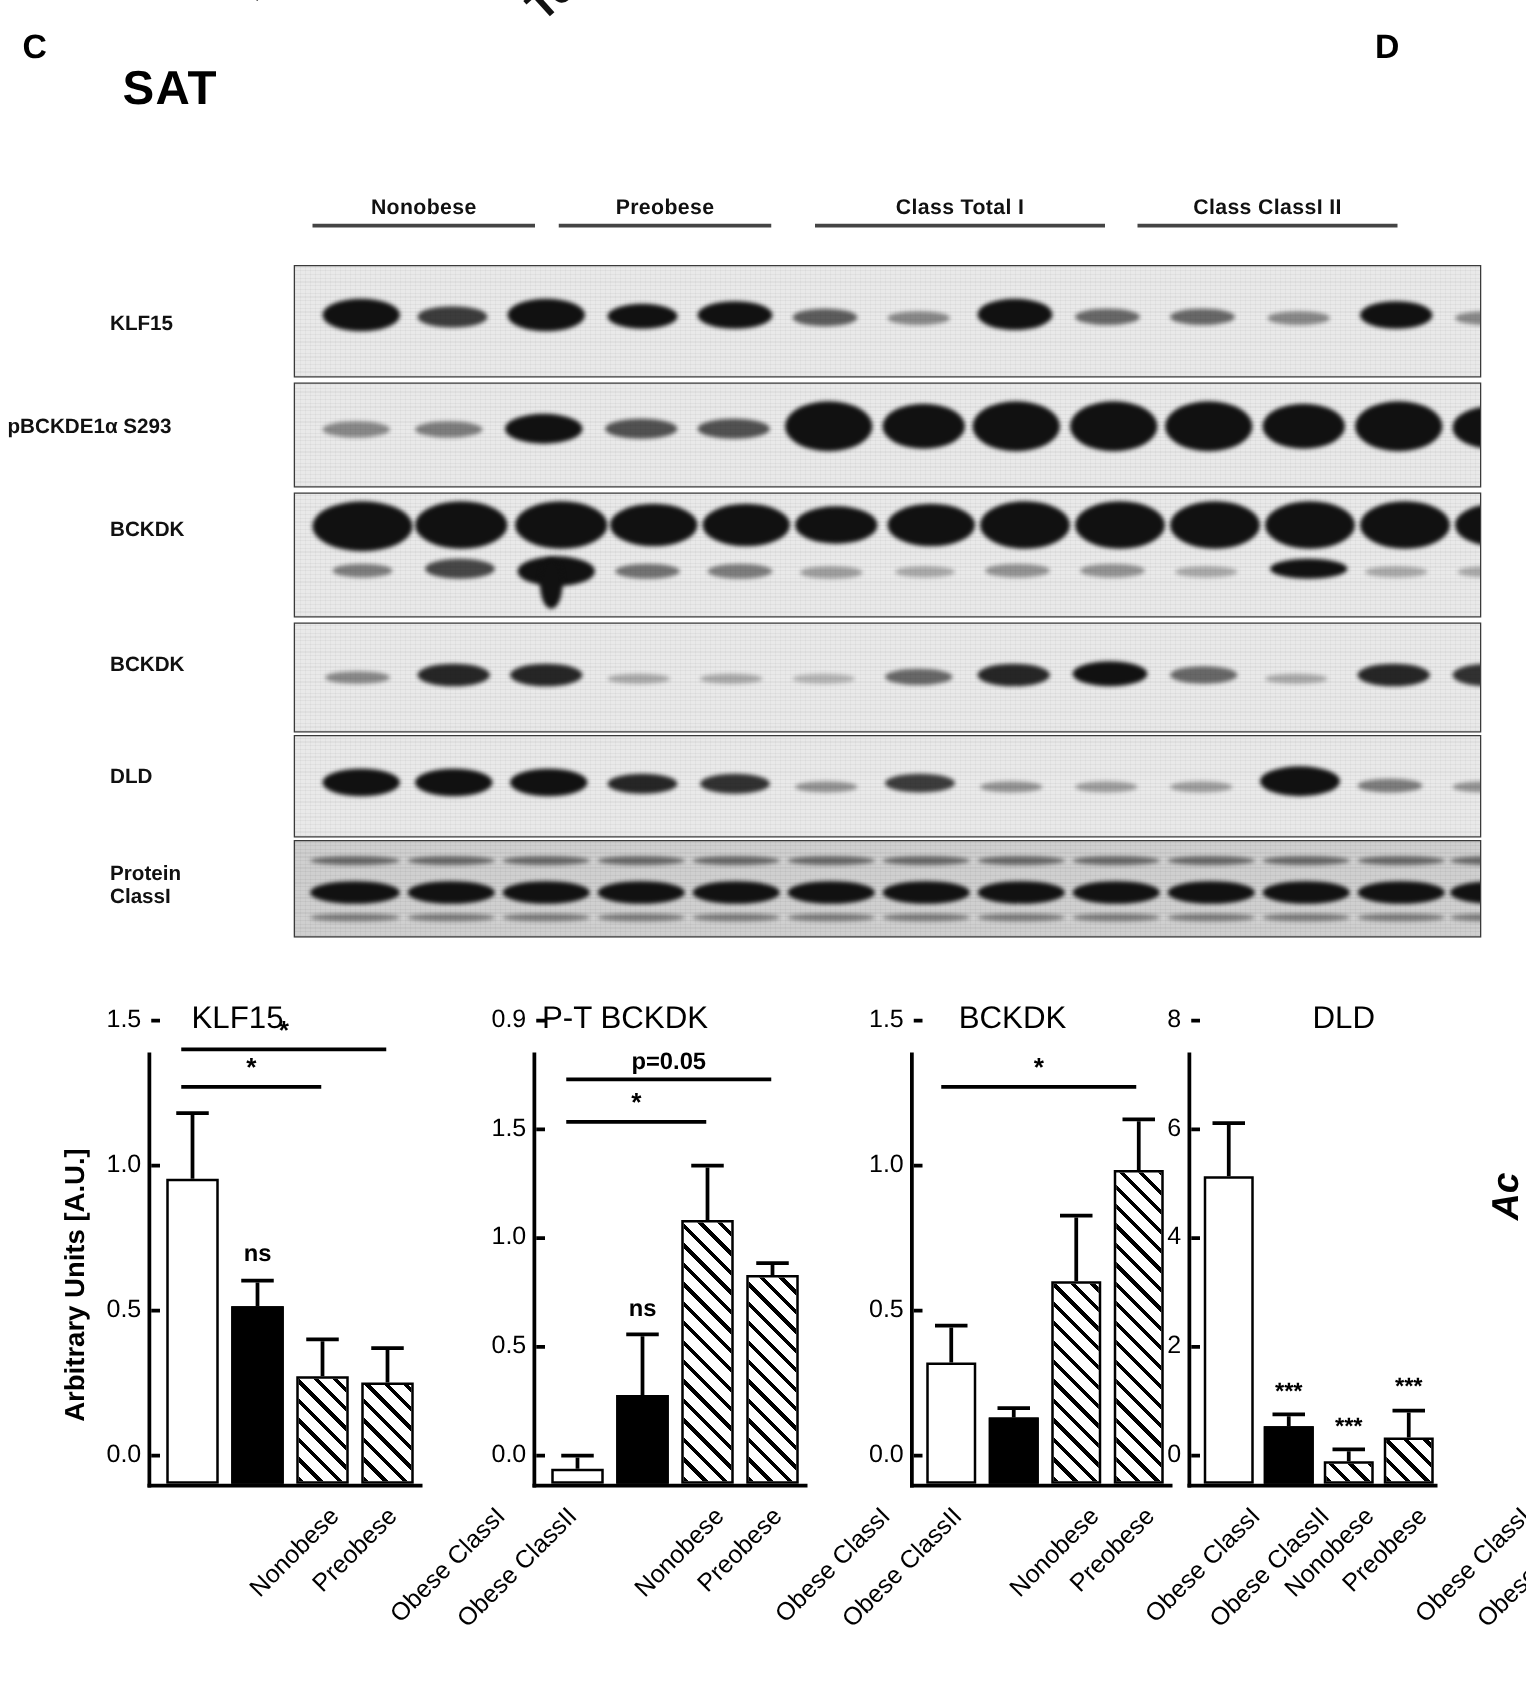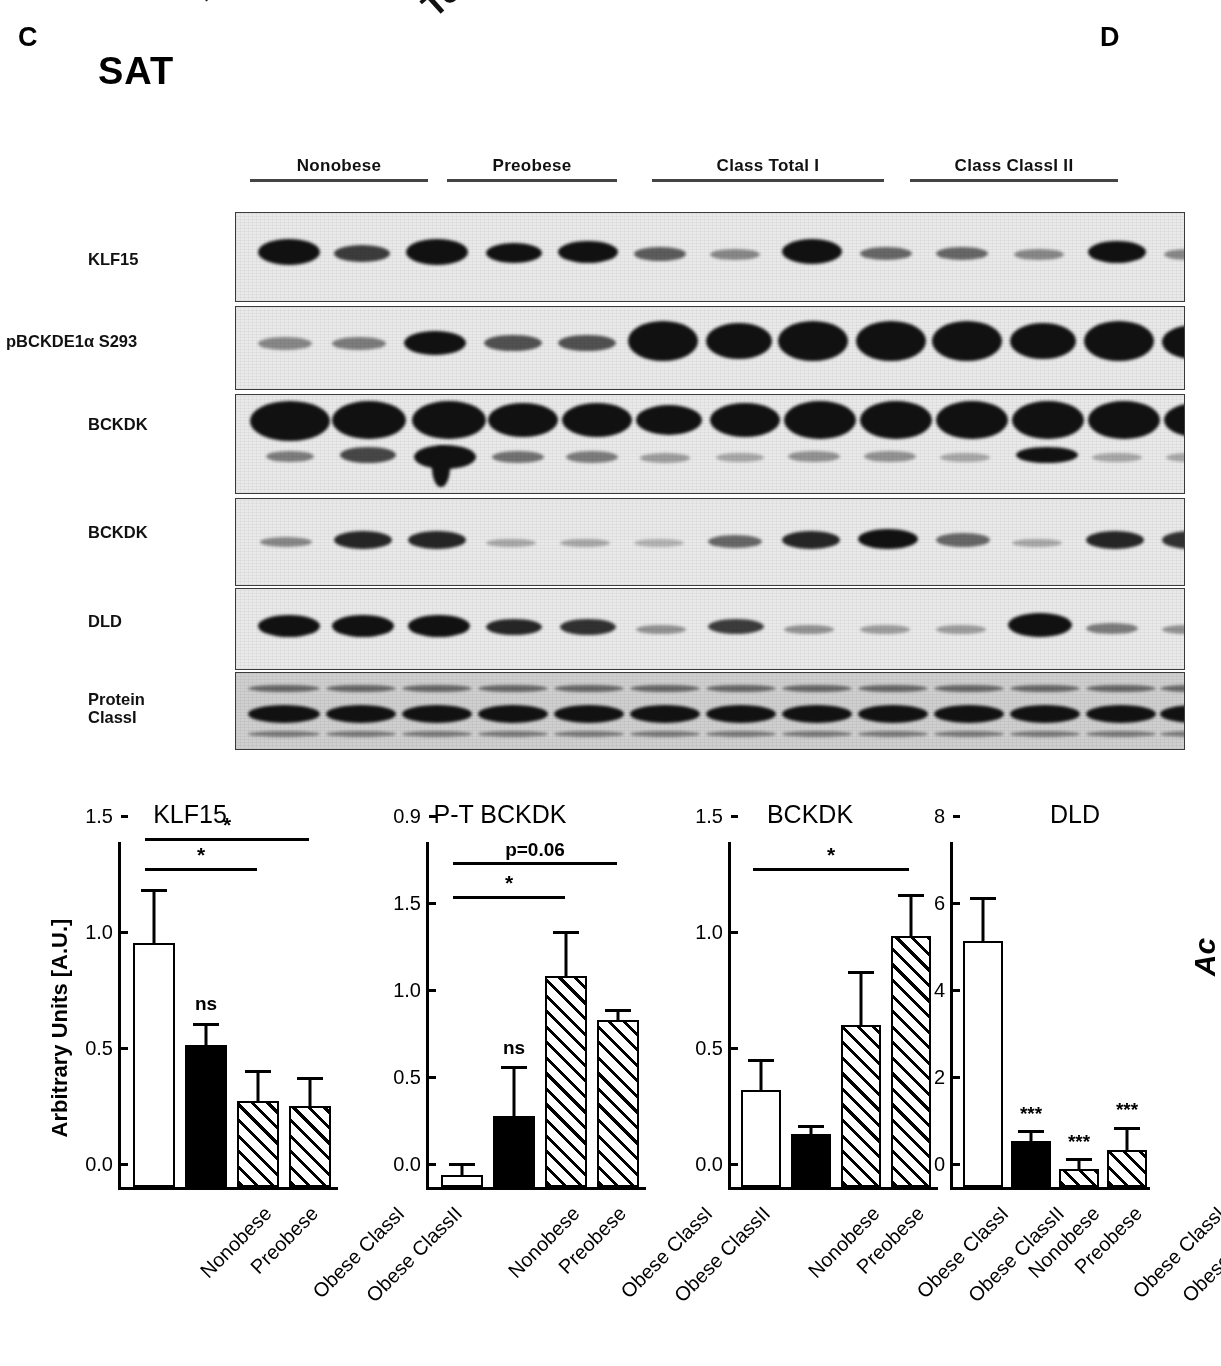--- a/index.html
+++ b/index.html
@@ -454,21 +454,21 @@
       </div>
       <div class="bar-col" style="left:168px; width:42px; height:100%;">
         <div class="bar-rect hatch" style="height:167px;"></div>
         <div class="errbar" style="bottom:167px; height:8px;"></div>
         <div class="errcap" style="bottom:175px;"></div>
       </div>
 
       <div class="sigline" style="left:24px; width:112px; bottom:288px;"></div>
       <div class="sigline-text" style="left:80px; bottom:292px;">*</div>
       <div class="sigline" style="left:24px; width:164px; bottom:322px;"></div>
-      <div class="sigline-text" style="left:106px; bottom:326px; font-size:19px;">p=0.06</div>
+      <div class="sigline-text" style="left:106px; bottom:326px; font-size:19px;">p=0.05</div>
 
       <div class="xlabel" style="left:48px; top:360px;">Nonobese</div>
       <div class="xlabel" style="left:100px; top:360px;">Preobese</div>
       <div class="xlabel" style="left:152px; top:360px;">Obese ClassI</div>
       <div class="xlabel" style="left:204px; top:360px;">Obese ClassII</div>
     </div>
   </div>
 
   <div class="chart" style="left:640px; top:800px; width:320px; height:560px;">
     <div class="chart-title" style="left:30px; width:280px;">BCKDK</div>

